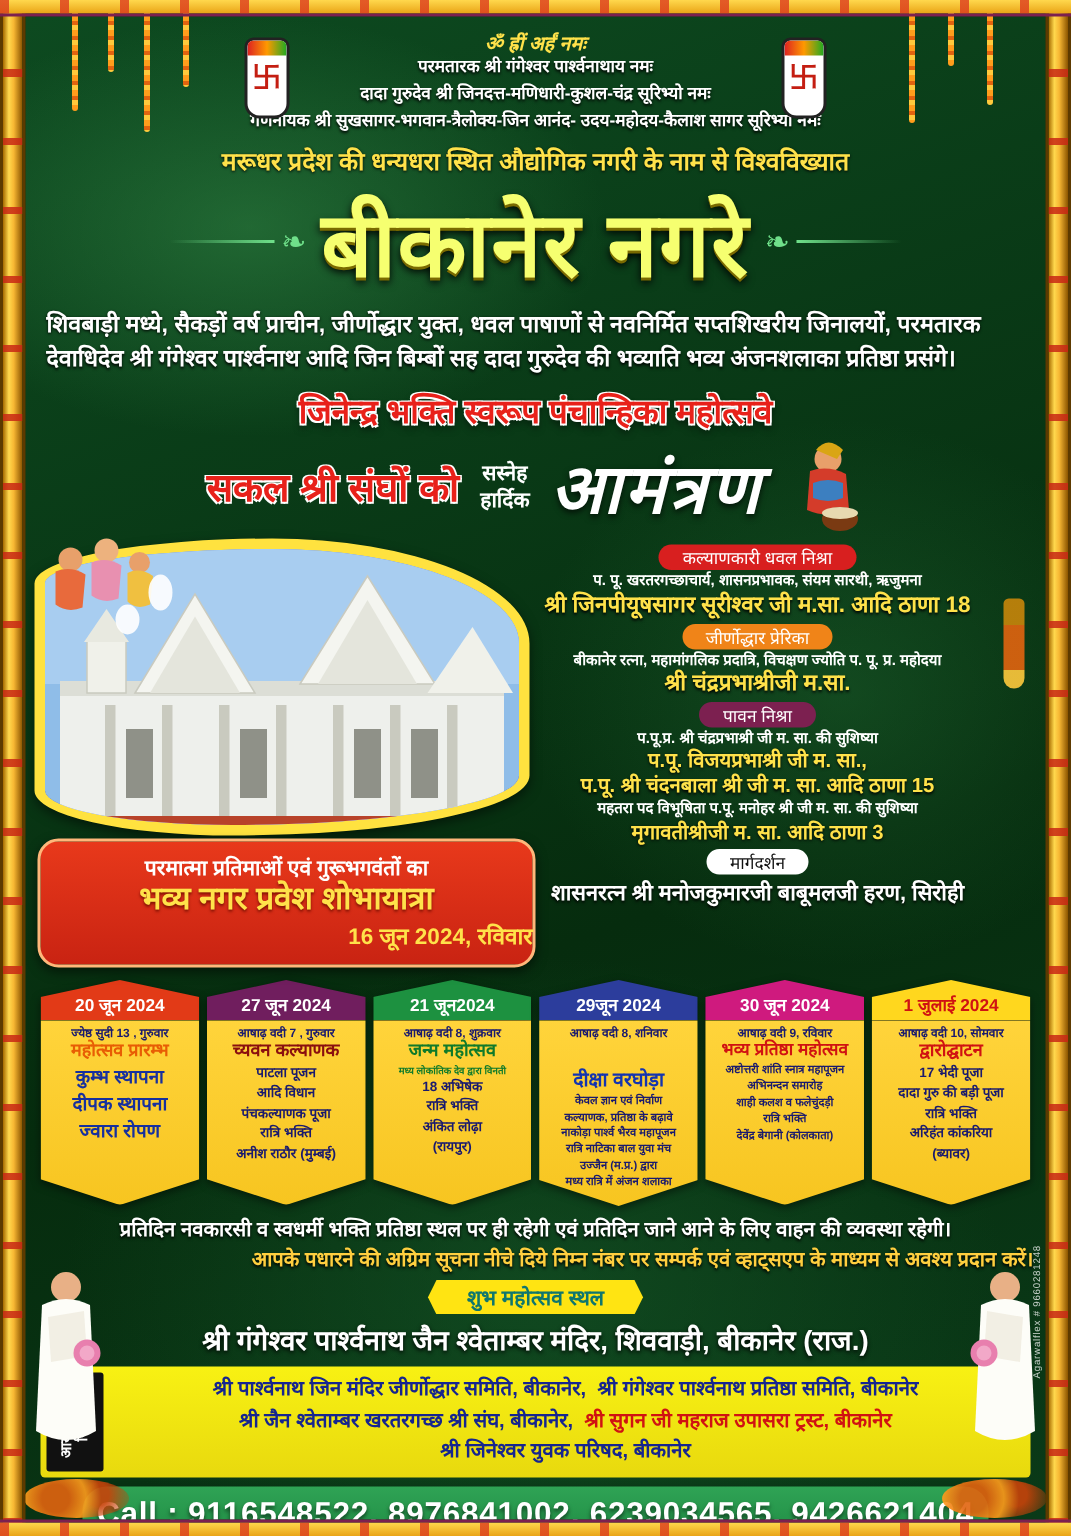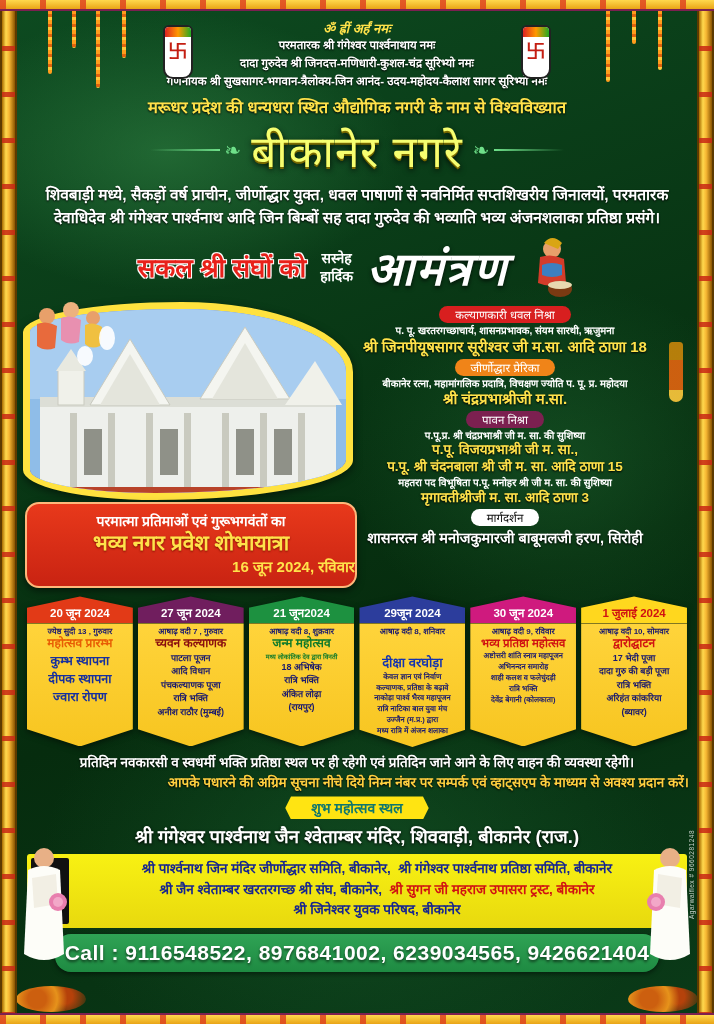--- a/index.html
+++ b/index.html
@@ -44,24 +44,24 @@
   .emblem.le { left: 138px; } .emblem.re { right: 138px; }
   .emblem .eb { width: 100%; height: 10px; background: linear-gradient(90deg,#d22,#f90,#2a2); }
   .emblem .sw { color: #c41e12; font-size: 18px; line-height: 1.6; font-weight: bold; }
 
   .tagline { text-align: center; color: #ffe24a; font-weight: bold; font-size: 16.5px; margin-top: 5px; text-shadow: 0 1px 2px #000; }
 
   .city-row { display: flex; align-items: center; justify-content: center; gap: 10px; margin: 2px 0; }
   .flourish { color: #6fe08a; font-size: 20px; display: flex; align-items: center; gap: 4px; }
   .flourish .bar { width: 70px; height: 2px; background: linear-gradient(90deg, transparent, #6fe08a); }
   .flourish.right .bar { background: linear-gradient(90deg, #6fe08a, transparent); }
-  .city-title { font-size: 44px; font-weight: normal; color: #f6ff70;
+  .city-title { font-size: 60px; font-weight: bold; color: #f6ff70;
     text-shadow: 0 2px 0 #7a6a00, 0 3px 6px #000; letter-spacing: 1px; }
 
-  .desc { color: #fff; font-weight: bold; font-size: 15.5px; text-align: center; line-height: 1.45; padding: 2px 6px; text-shadow: 0 1px 2px #000; }
+  .desc { color: #fff; font-weight: bold; font-size: 15.5px; text-align: left; line-height: 1.45; padding: 2px 6px; text-shadow: 0 1px 2px #000; }
 
   .fest-line { text-align: center; font-size: 22px; font-weight: bold; color: #e8211a; margin-top: 5px;
     text-shadow: -1px -1px 0 #fff, 1px -1px 0 #fff, -1px 1px 0 #fff, 1px 1px 0 #fff, 0 3px 5px rgba(0,0,0,.6); }
 
   .invite-row { display: flex; align-items: center; justify-content: center; gap: 14px; margin-top: 4px; position: relative; }
   .invitees { font-size: 26px; font-weight: bold; color: #e8211a;
     text-shadow: -1px -1px 0 #fff, 1px -1px 0 #fff, -1px 1px 0 #fff, 1px 1px 0 #fff; }
   .withlove { color: #fff; font-weight: bold; font-size: 14px; text-align: center; line-height: 1.3; }
   .invitation { color: #fff; font-size: 46px; font-weight: bold; font-style: italic; letter-spacing: 2px;
     text-shadow: 0 2px 4px rgba(0,0,0,.7); }
@@ -176,20 +176,21 @@
     <div class="tagline">मरूधर प्रदेश की धन्यधरा स्थित औद्योगिक नगरी के नाम से विश्वविख्यात</div>
 
     <div class="city-row">
       <span class="flourish"><span class="bar"></span>❧</span>
       <span class="city-title">बीकानेर नगरे</span>
       <span class="flourish right">❧<span class="bar"></span></span>
     </div>
 
     <div class="desc">शिवबाड़ी मध्ये, सैकड़ों वर्ष प्राचीन, जीर्णोद्धार युक्त, धवल पाषाणों से नवनिर्मित सप्तशिखरीय जिनालयों,  परमतारक देवाधिदेव श्री गंगेश्वर पार्श्वनाथ आदि जिन बिम्बों सह दादा गुरुदेव की भव्याति भव्य अंजनशलाका प्रतिष्ठा प्रसंगे।</div>
 
+    <div class="fest-line">जिनेन्द्र भक्ति स्वरूप पंचान्हिका महोत्सवे</div>
 
     <div class="invite-row">
       <span class="invitees">सकल श्री संघों को</span>
       <span class="withlove">
         <span>सस्नेह</span><br><span>हार्दिक</span>
       </span>
       <span class="invitation">आमंत्रण</span>
       <svg class="drummer" width="54" height="64" viewBox="0 0 54 64">
         <circle cx="30" cy="14" r="9" fill="#e8a06a"></circle>
         <path d="M22 8 Q30 -2 40 8 L36 14 Z" fill="#d9a514"></path>

